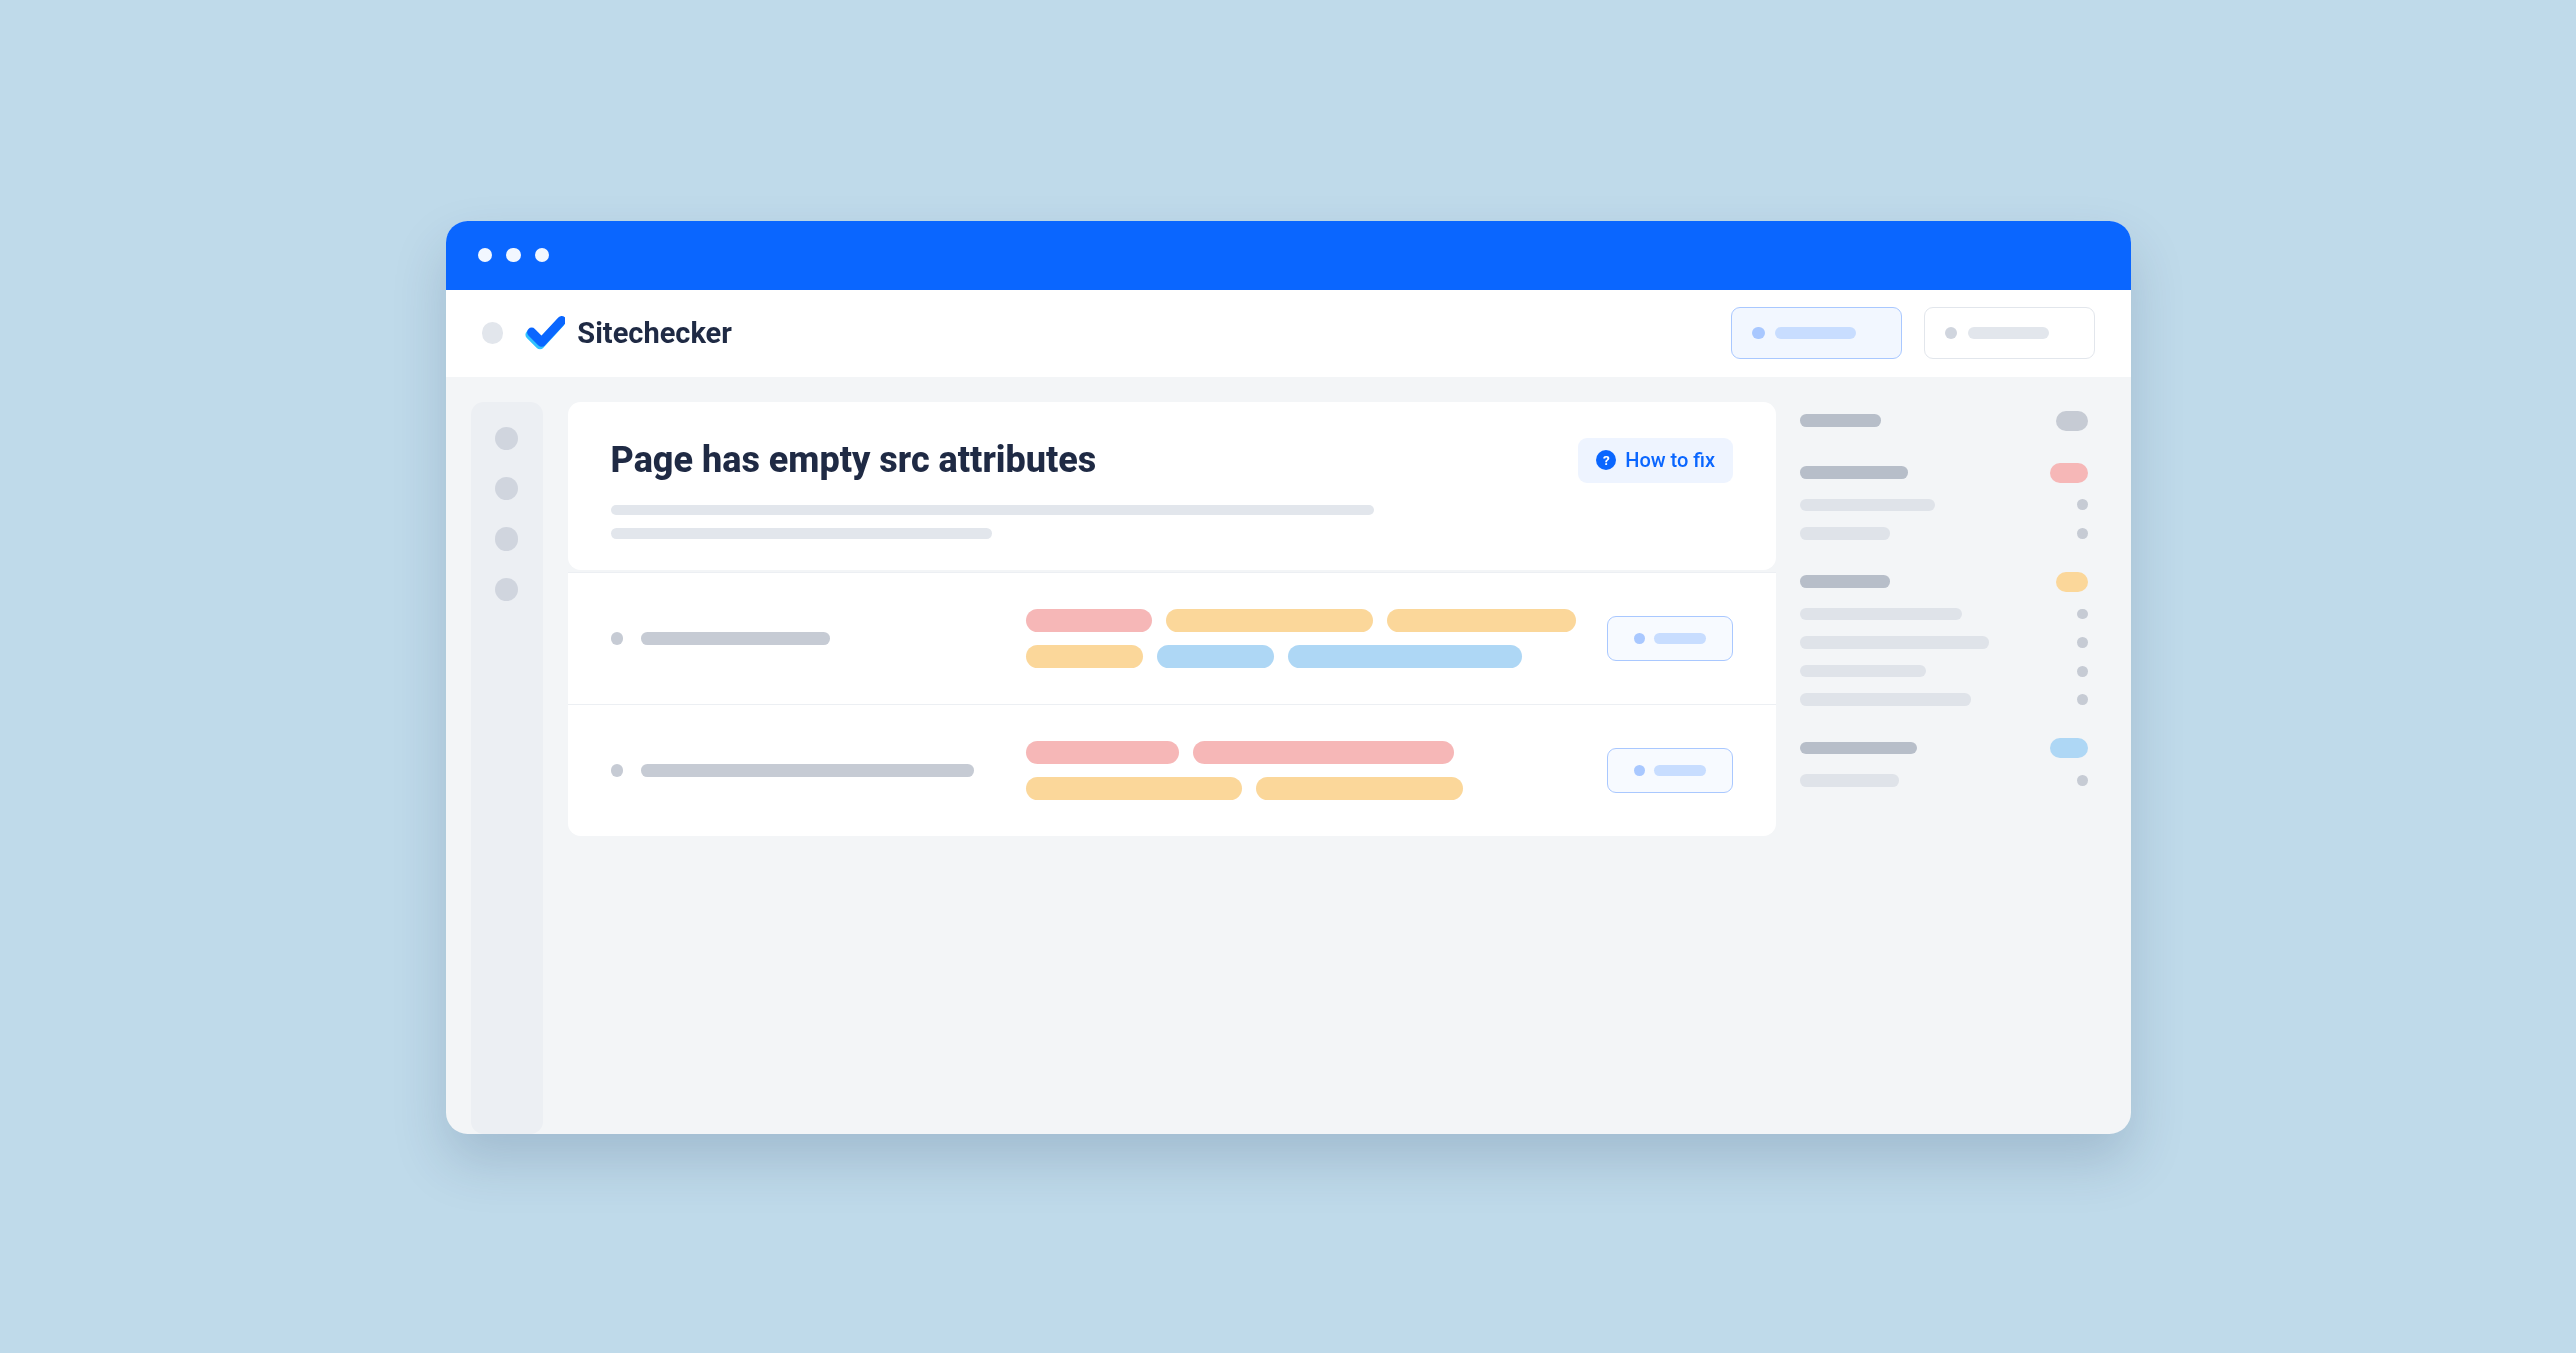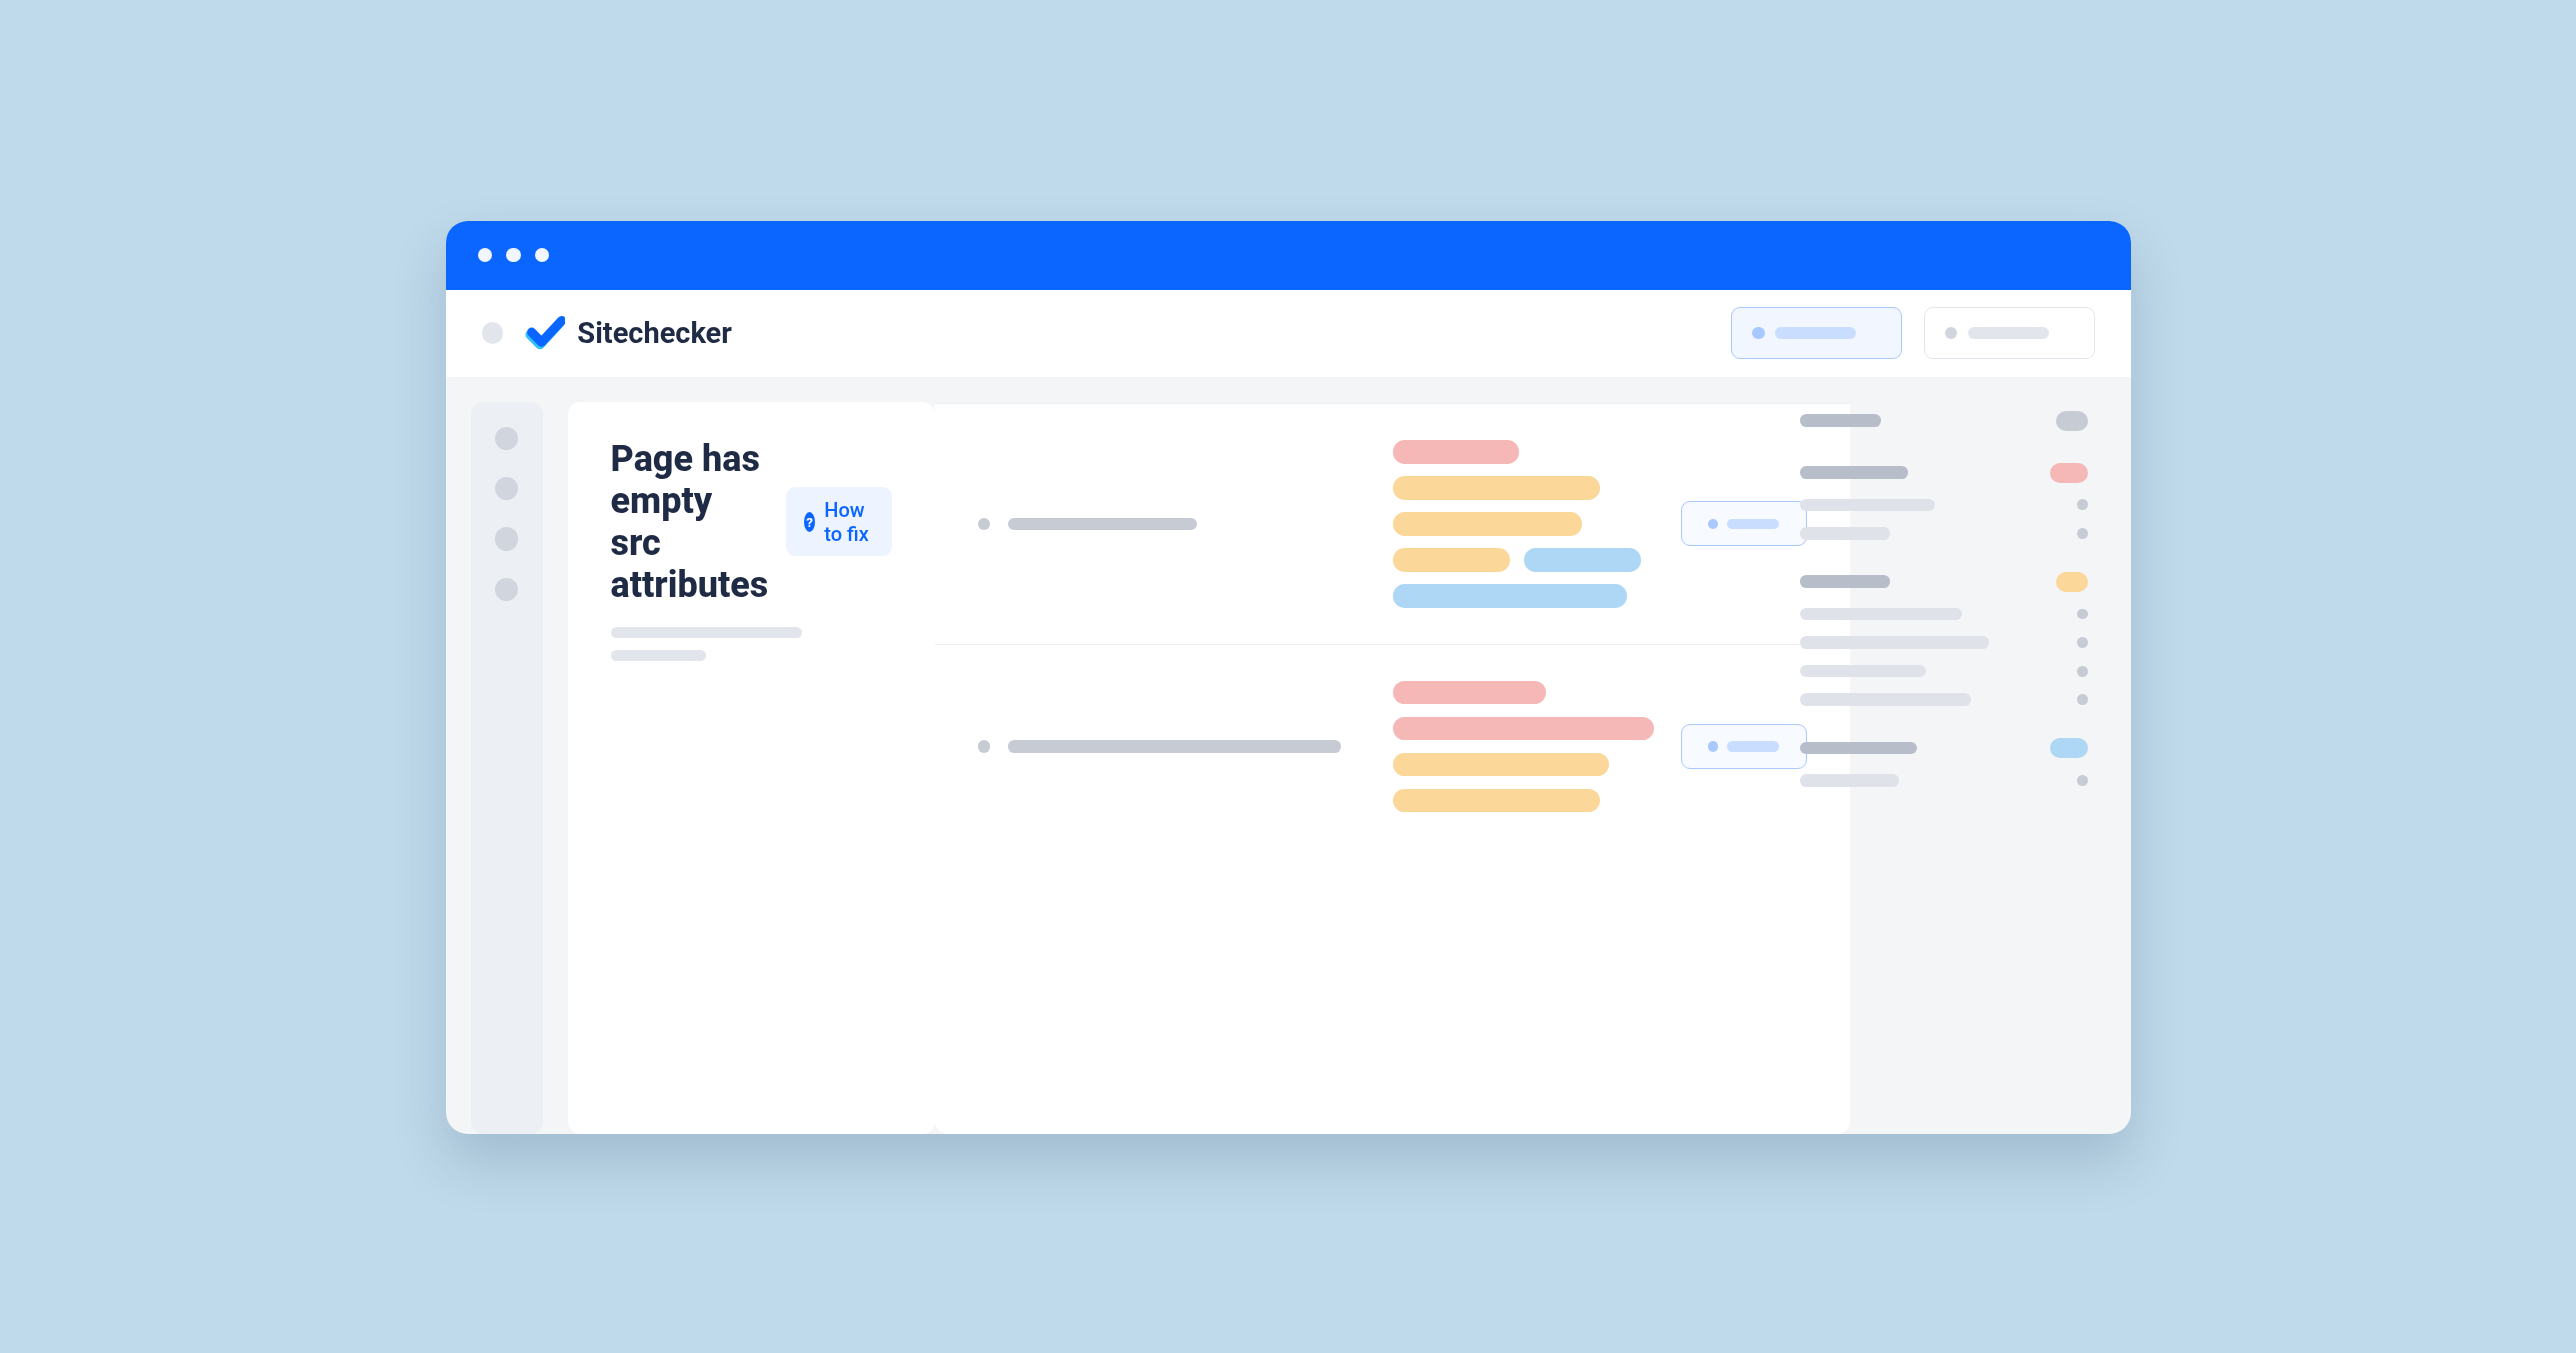--- a/index.html
+++ b/index.html
@@ -20,21 +20,21 @@
 .hbtn .bdot { width:12.6px; height:12.6px; border-radius:50%; }
 .hbtn .bbar { height:12.6px; border-radius:6.3px; flex:1; }
 .hbtn.primary .bdot { background:#a9c8ff; }
 .hbtn.primary .bbar { background:#c8ddff; width:81px; flex:none; }
 .hbtn.secondary .bdot { background:#d0d5de; }
 .hbtn.secondary .bbar { background:#e2e6ec; width:81px; flex:none; }
 .body { display:flex; gap:25px; padding:25px 25px 0 25px; height:757px; }
 .sidebar { width:72px; background:#eceff3; border-radius:12.6px; padding:25px 0; display:flex; flex-direction:column; align-items:center; gap:27px; }
 .sbicon { width:23.4px; height:23.4px; border-radius:50%; background:#d0d5de; }
 .main { flex:1; display:flex; gap:23.4px; min-width:0; }
-.content { flex:1; display:flex; flex-direction:row; min-width:0; }
+.content { flex:1; display:flex; flex-direction:column; min-width:0; }
 .card { background:#fff; border-radius:12.6px; padding:36px 43px 31px; }
 .title-row { display:flex; align-items:center; gap:18px; }
 .title { font-size:36px; font-weight:800; color:#1f2a44; flex:1; }
 .howto { background:#eef4ff; color:#0a66ff; font-size:20px; font-weight:500; padding:10.8px 18px; border-radius:9px; display:flex; align-items:center; gap:9px; }
 .howto .q { width:20px; height:20px; border-radius:50%; background:#0a66ff; color:#fff; font-size:13.5px; font-weight:700; display:flex; align-items:center; justify-content:center; }
 .sub { margin-top:21.6px; display:flex; flex-direction:column; gap:12.6px; }
 .sub .line { height:10.8px; border-radius:5.4px; background:#e2e6ec; }
 .rows { background:#fff; border-radius:0 0 12.6px 12.6px; margin-top:1.8px; }
 .row { border-top:1.8px solid #eceff3; padding:36px 43px; display:flex; align-items:center; gap:27px; }
 .row .left { display:flex; align-items:center; gap:18px; width:388px; flex-shrink:0; }

